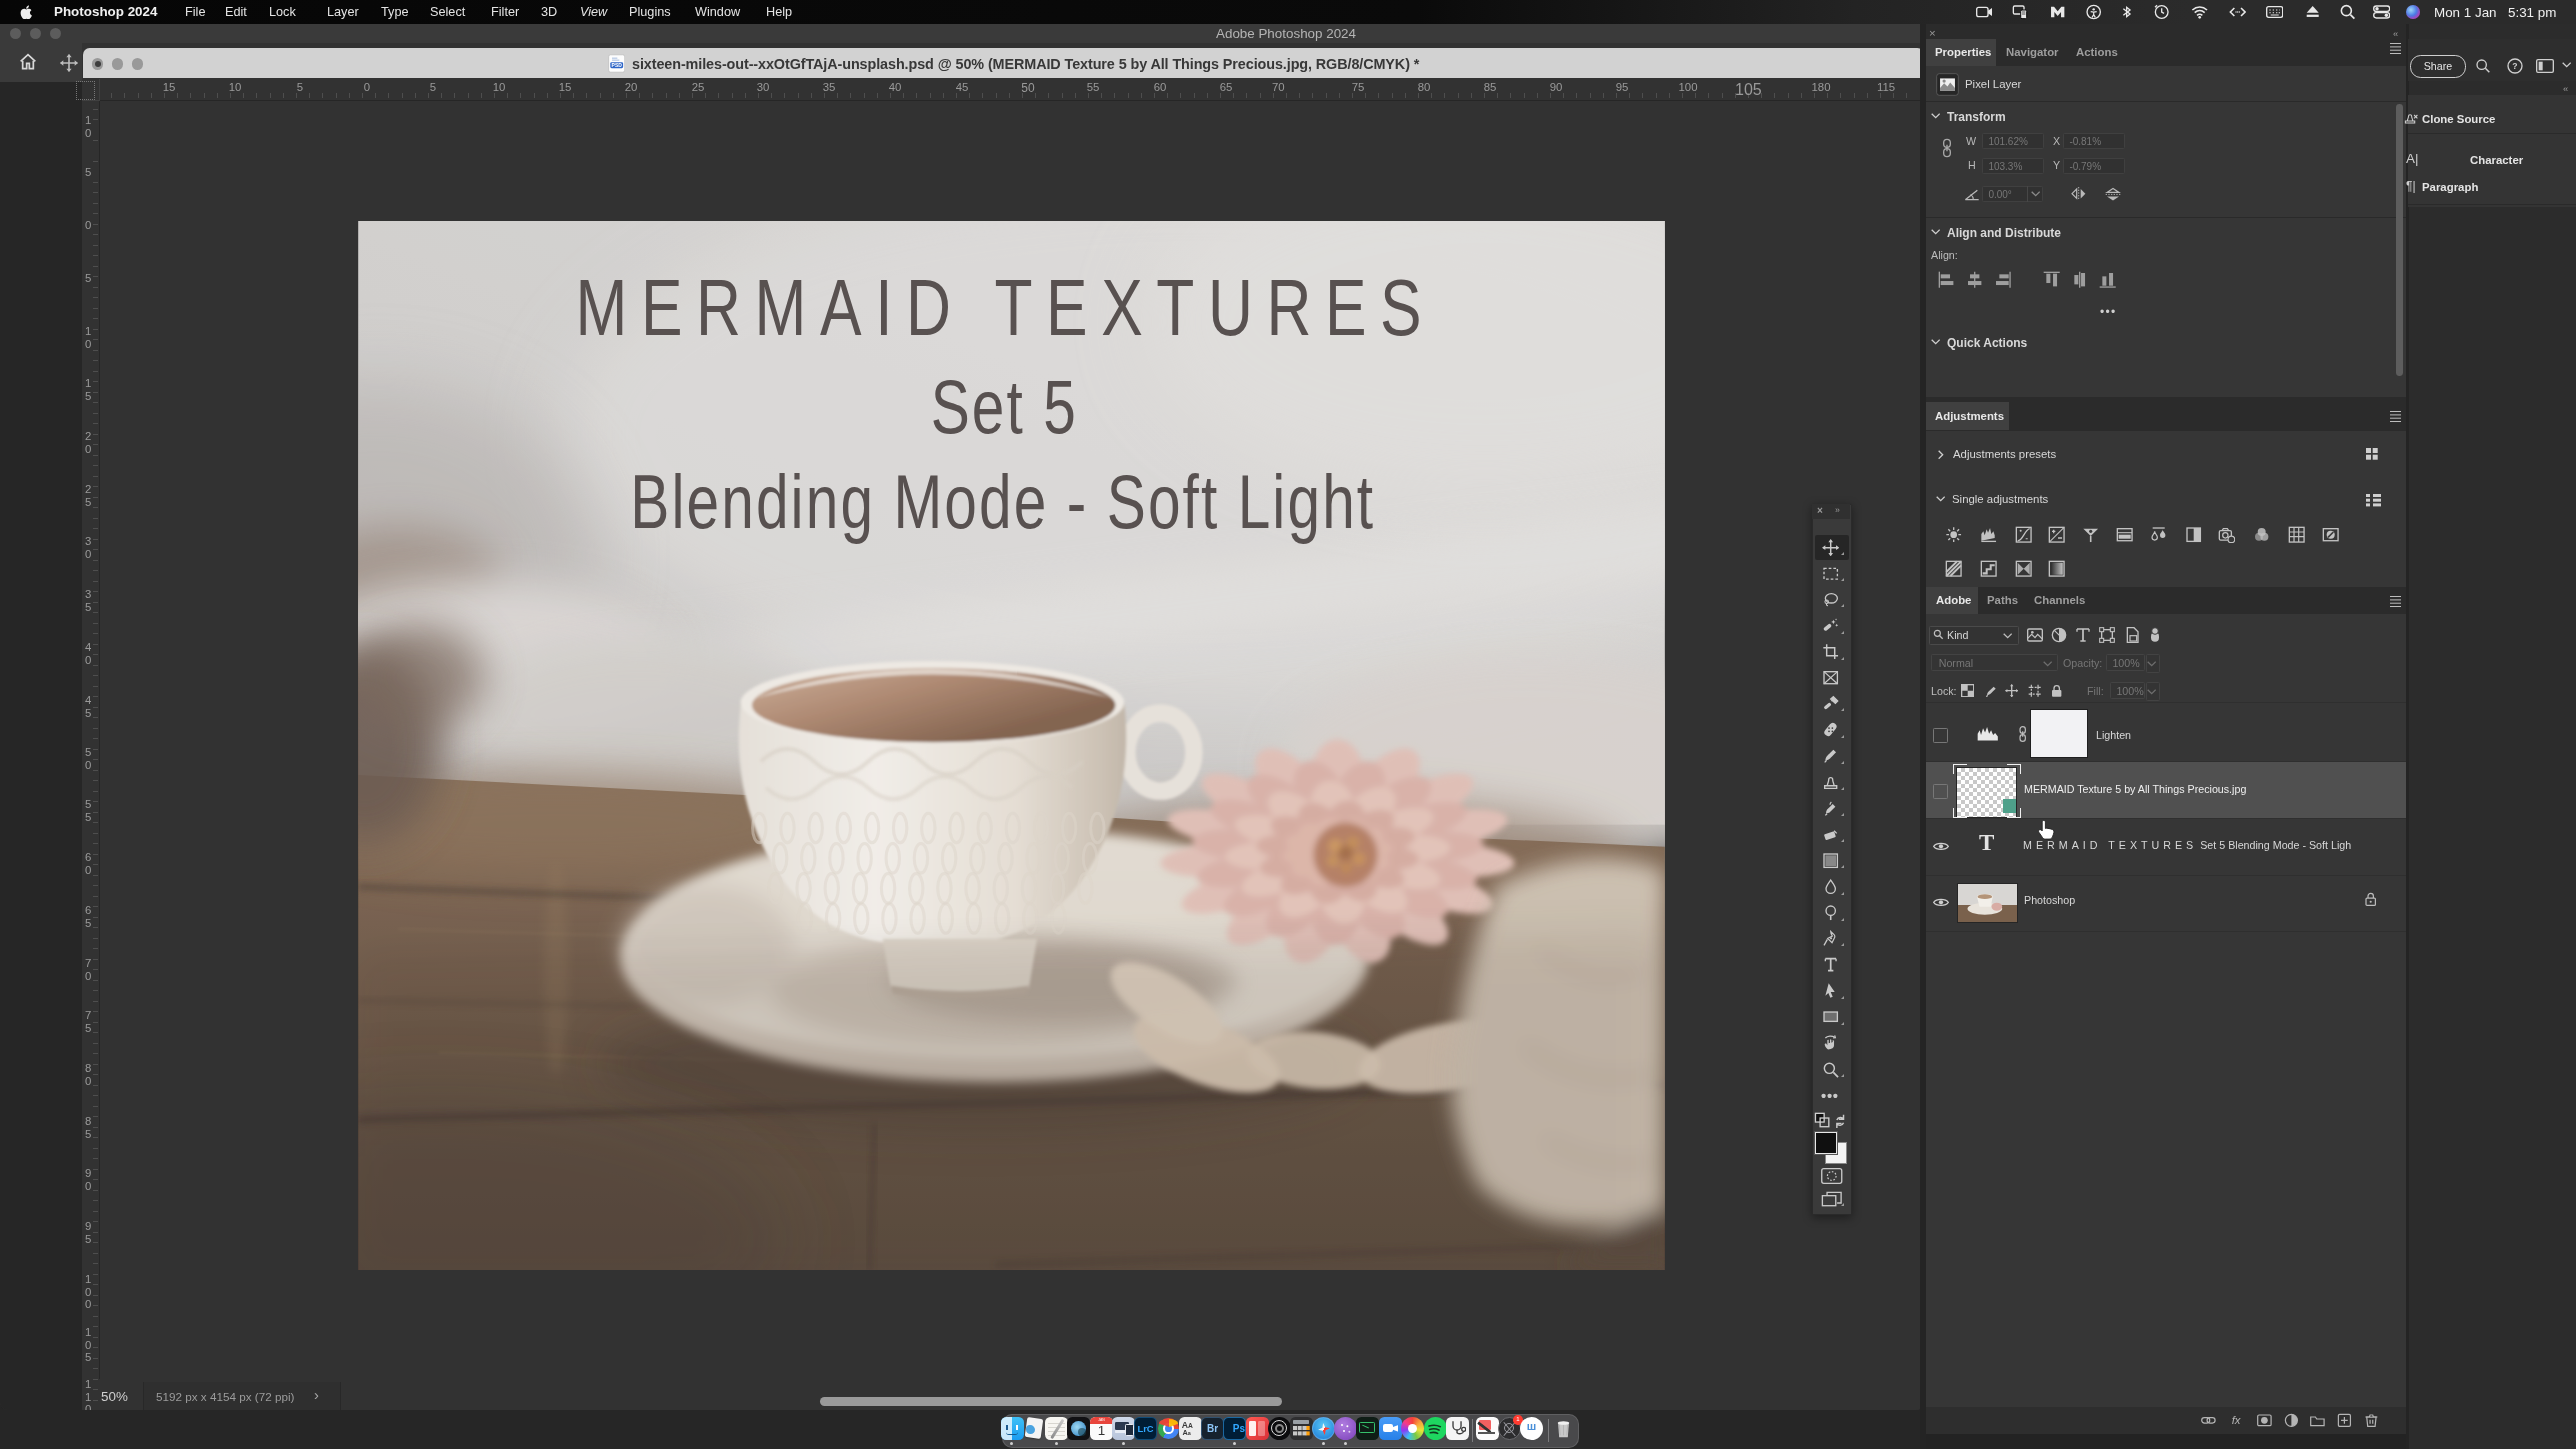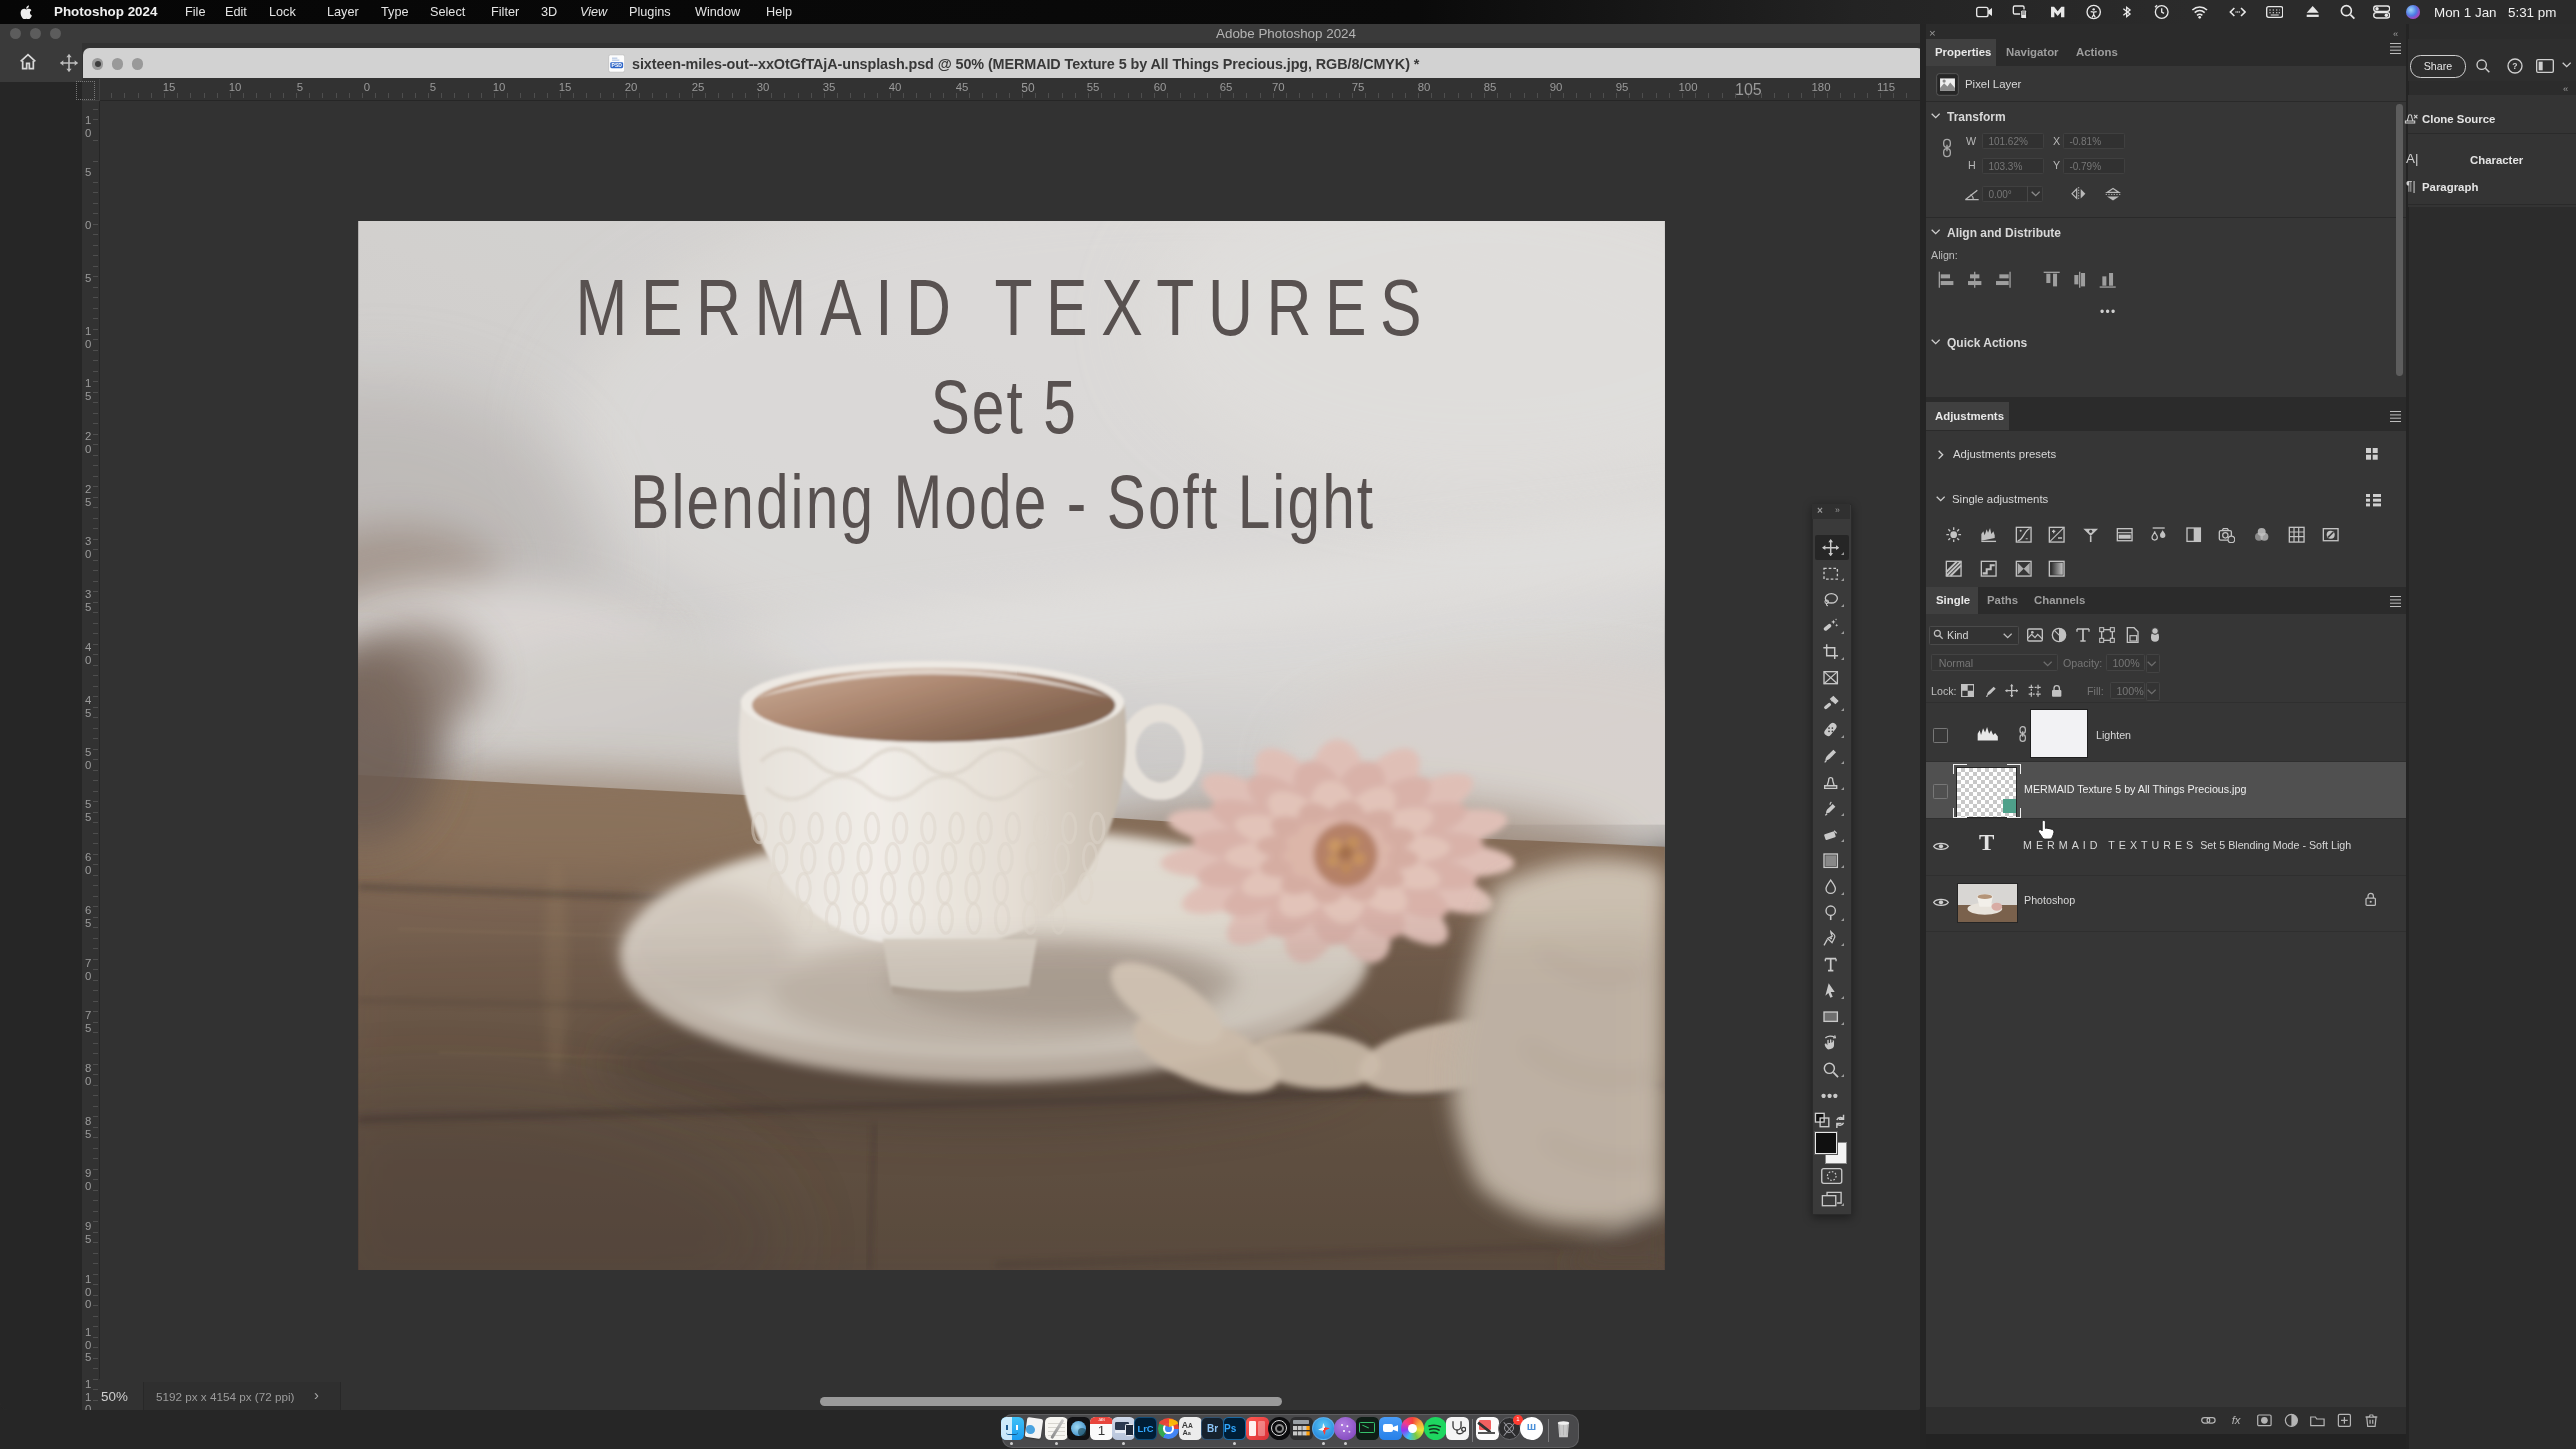--- a/index.html
+++ b/index.html
@@ -769,21 +769,21 @@
 <svg class="abs" style="left:2048px;top:560px" width="17.4" height="17.4" viewBox="0 0 26 26">
       <rect x="2" y="2" width="22" height="22" fill="none" stroke="#c2c2c2" stroke-width="2"></rect>
       <rect x="4" y="4" width="18" height="18" fill="url(#adjgrad)"></rect>
       <linearGradient id="adjgrad" x1="0" y1="0" x2="1" y2="0">
         <stop offset="0" stop-color="#2a2a2a"></stop>
         <stop offset="1" stop-color="#c2c2c2"></stop>
       </linearGradient>
     </svg>
 <div class="abs" style="left:1926px;top:587px;width:482px;height:27px;background:#2b2b2b;"></div>
 <div class="abs" style="left:1926px;top:587px;width:52px;height:27px;background:#404040;"></div>
-<div class="abs" style="left:1936px;top:594px;color:#e8e8e8;font-size:11.4px;font-weight:bold;">Single</div>
+<div class="abs" style="left:1936px;top:594px;color:#e8e8e8;font-size:11.4px;font-weight:bold;">Adobe</div>
 <div class="abs" style="left:1987px;top:594px;color:#9e9e9e;font-size:11.4px;font-weight:bold;">Paths</div>
 <div class="abs" style="left:2034px;top:594px;color:#9e9e9e;font-size:11.4px;font-weight:bold;">Channels</div>
 <div class="abs" style="left:2390px;top:596px;width:11.4px;height:1.3px;background:#bdbdbd;box-shadow:0 3.4px #bdbdbd,0 6.7px #bdbdbd,0 10px #bdbdbd;"></div>
 <div class="abs" style="left:1929px;top:626px;width:88px;height:17.4px;background:#333;border:0.7px solid #4a4a4a;border-radius:1.3px;"></div>
 <svg class="abs" style="left:1933px;top:629px" width="10.7" height="10.7" viewBox="0 0 16 16">
       <circle cx="6.5" cy="6.5" r="4.5" fill="none" stroke="#bdbdbd" stroke-width="1.8"></circle>
       <path d="M10 10l4.5 4.5" stroke="#bdbdbd" stroke-width="2"></path>
     </svg>
 <div class="abs" style="left:1947px;top:629px;color:#d8d8d8;font-size:10.7px;">Kind</div>
 <svg class="abs" style="left:2003px;top:633px" width="9.4" height="6" viewBox="0 0 14 9">
@@ -1028,21 +1028,21 @@
         <div style="position:absolute;left:3.4px;top:11.4px;font-size:7.4px;font-weight:bold;color:#3a3a3a;">A<span style="font-size:5.4px">a</span></div>
       </div>
     </div>
 <div class="abs" style="left:1201px;top:1417px;width:23px;height:23px;">
       <div style="position:absolute;inset:0;border-radius:5.4px;background:#16222e;border:1px solid #6ab0f355;box-sizing:border-box;">
         <div style="position:absolute;left:0;top:4.7px;width:100%;text-align:center;font-size:10px;font-weight:bold;color:#8ec6f8;font-family:'Liberation Sans'">Br</div>
       </div>
     </div>
 <div class="abs" style="left:1223px;top:1417px;width:23px;height:23px;">
       <div style="position:absolute;inset:0;border-radius:5.4px;background:#001e36;border:1px solid #31a8ff88;box-sizing:border-box;">
-        <div style="position:absolute;left:0;top:4.7px;width:100%;text-align:left;font-size:10px;font-weight:bold;color:#31a8ff;font-family:'Liberation Sans'">Ps</div>
+        <div style="position:absolute;left:0;top:4.7px;width:100%;text-align:right;font-size:10px;font-weight:bold;color:#31a8ff;font-family:'Liberation Sans'">Ps</div>
       </div>
     </div>
 <div class="abs" style="left:1246px;top:1417px;width:23px;height:23px;">
       <div style="position:absolute;inset:0;border-radius:5.4px;background:linear-gradient(135deg,#ff5a52,#d92f38);">
         <div style="position:absolute;left:3.4px;top:4px;width:6.7px;height:14.8px;background:#fff;border-radius:1.3px;opacity:.92"></div>
         <div style="position:absolute;left:12px;top:4px;width:7.4px;height:14.8px;background:#ffffff55;border-radius:1.3px;"></div>
       </div>
     </div>
 <div class="abs" style="left:1268px;top:1417px;width:23px;height:23px;">
       <div style="position:absolute;inset:0;border-radius:5.4px;background:#0c0c0e;border-radius:50%;">

